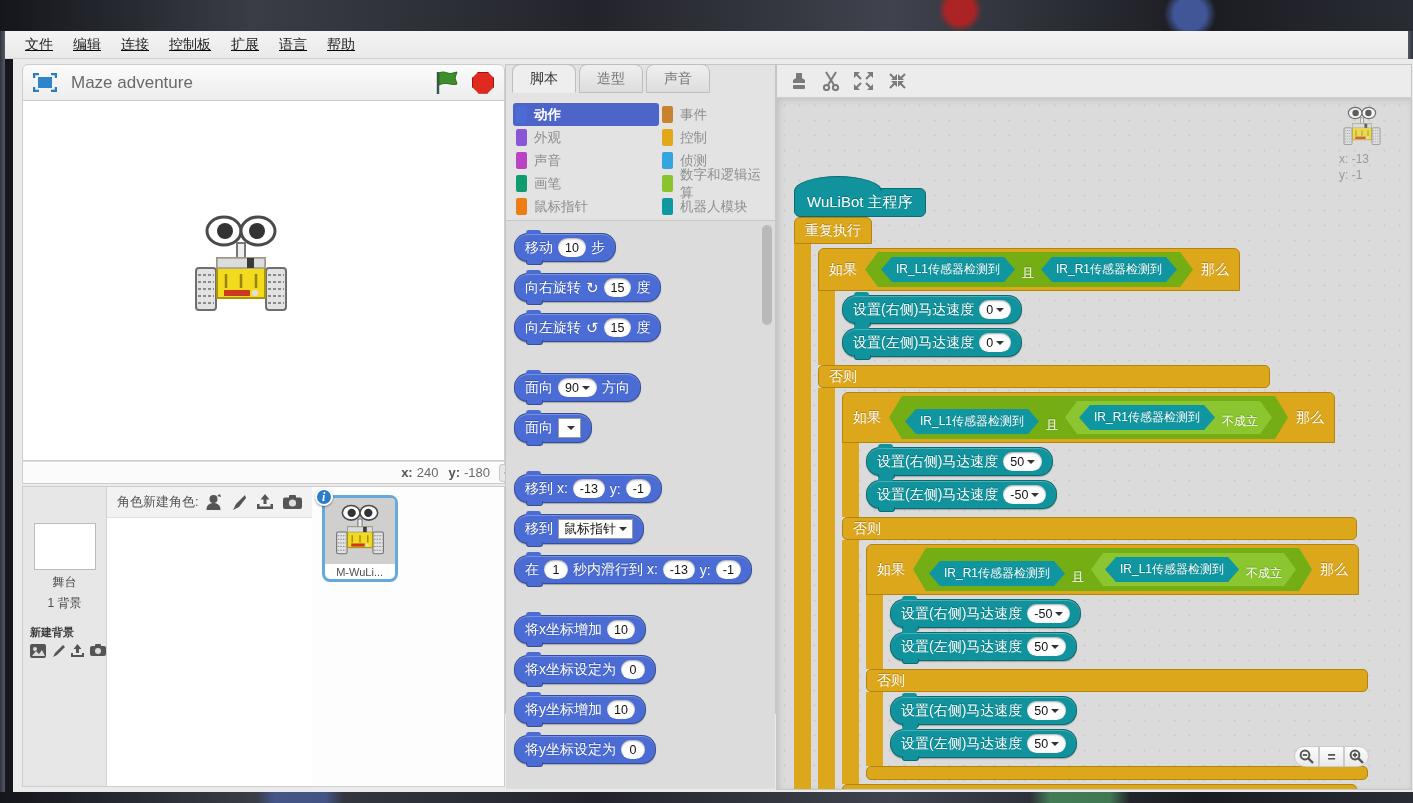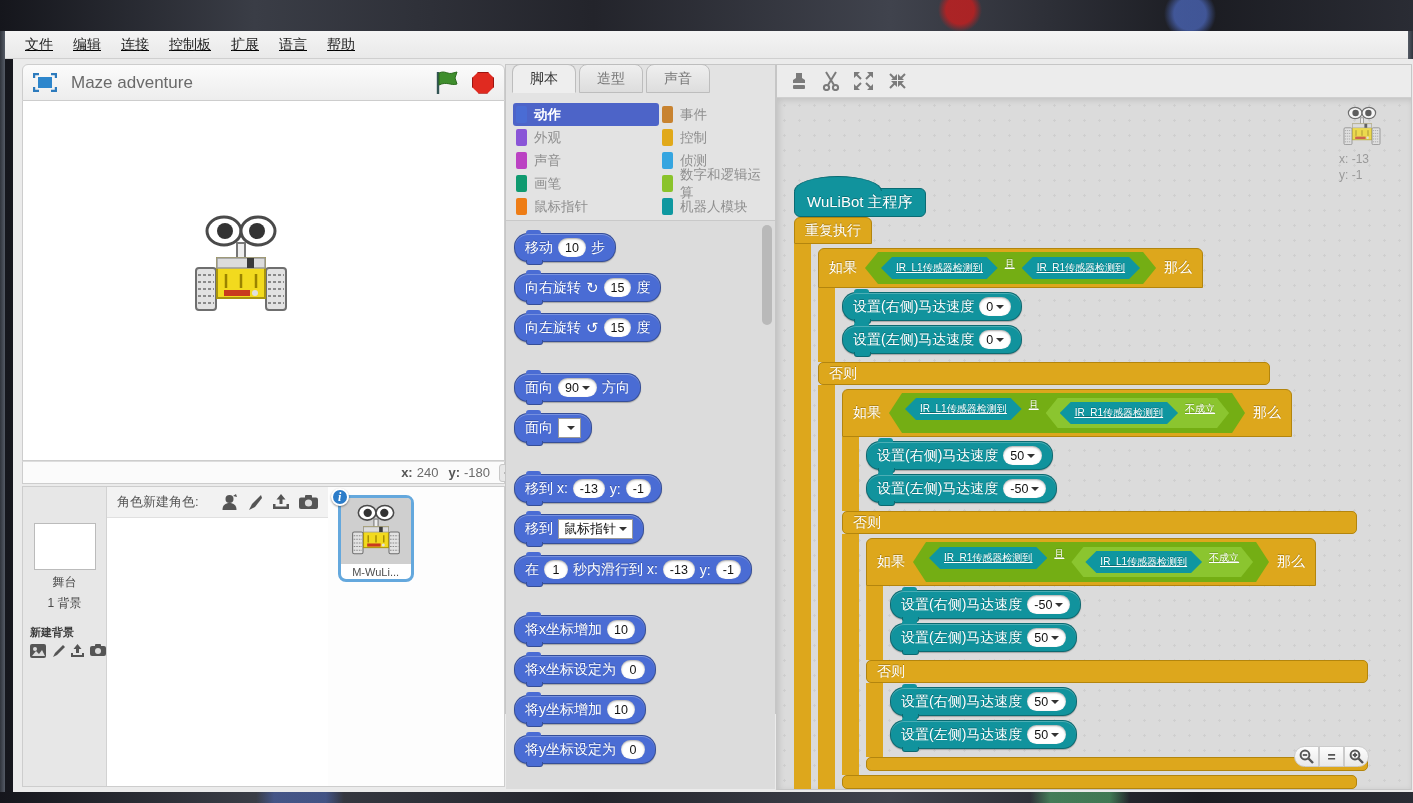--- a/index.html
+++ b/index.html
@@ -51,21 +51,21 @@
   #sprite-panel{margin-top:2px;height:301px;border:1px solid #cdcdcd;background:#fff;display:flex;}
   #backdrop-col{width:84px;background:#e7e7e7;border-right:1px solid #d2d2d2;padding-top:36px;position:relative;}
   #backdrop-thumb{width:62px;height:47px;background:#fff;border:1px solid #bbb;margin:0 auto;}
   .bd-label{font-size:12px;color:#4a4a4a;text-align:center;margin-top:4px;}
   #new-backdrop{position:absolute;left:7px;top:138px;font-size:11px;font-weight:bold;color:#3d3d3d;}
   .mini-icons{display:flex;gap:5px;margin-top:4px;}
   .mini-icons svg{cursor:pointer;}
   #sprite-list-col{flex:1;display:flex;}
   #sprite-list-head{height:31px;display:flex;align-items:center;padding:0 10px;background:#f2f2f2;border-bottom:1px solid #e0e0e0;}
   #sprite-list-head .hd{font-size:13px;color:#555;}
-  #new-sprite-label{margin-left:auto;font-size:13px;color:#555;margin-right:22px;}
+  #new-sprite-label{margin-left:auto;font-size:13px;color:#555;margin-right:6px;}
   .head-icons{display:flex;gap:9px;align-items:center;}
   .head-icons svg{cursor:pointer;}
   #sprite-list{flex:1;padding:8px 10px;position:relative;background:#fdfdfd;}
   .sprite-card{position:relative;width:76px;height:87px;border:3px solid #64a8dd;border-radius:8px;background:#fff;cursor:pointer;}
   .sprite-thumb{width:100%;height:66px;background:#cfcfcf;border-radius:4px 4px 0 0;display:flex;align-items:center;justify-content:center;}
   .sprite-name{font-size:11px;color:#4f4f4f;text-align:center;margin-top:2px;white-space:nowrap;overflow:hidden;}
   .info-badge{position:absolute;left:-10px;top:-10px;width:18px;height:18px;border-radius:50%;background:#2b7cc9;border:2px solid #fff;
     color:#fff;font:italic bold 12px "Liberation Serif",serif;display:flex;align-items:center;justify-content:center;box-shadow:0 1px 2px rgba(0,0,0,.4);cursor:pointer;}
   
   #palette-col{position:absolute;left:492px;top:5px;width:271px;height:650px;border:1px solid #c6c6c6;background:#e3e3e3;}
@@ -89,21 +89,21 @@
   .teal{background:#11939d;}
   .blk-row{display:block;}
   .gap{margin-top:20px;}
   .oval{display:inline-flex;align-items:center;justify-content:center;min-width:24px;height:19px;padding:0 7px;border-radius:11px;
     background:#fff;color:#111;font-size:12.5px;text-shadow:none;box-shadow:inset 0 1px 2px rgba(0,0,0,.35);}
   .caret{width:0;height:0;border:4px solid transparent;border-top-color:#333;margin:4px 0 0 3px;display:inline-block;}
   .mbox{display:inline-flex;align-items:center;height:20px;min-width:22px;padding:0 5px;background:#fff;border:1px solid #9a9a9a;
     color:#111;font-size:13px;text-shadow:none;}
   .bicon{font-size:15px;line-height:1;}
   
-  .hx{position:relative;display:inline-flex;align-items:flex-start;gap:7px;color:#fff;font-size:10px;text-shadow:0 -1px 0 rgba(0,0,0,.2);text-decoration:underline;}
+  .hx{position:relative;display:inline-flex;align-items:flex-end;gap:7px;color:#fff;font-size:12px;text-shadow:0 -1px 0 rgba(0,0,0,.2);}
   .hx.and{background:#74ae14;padding:5px 16px;clip-path:polygon(13px 0,calc(100% - 13px) 0,100% 50%,calc(100% - 13px) 100%,13px 100%,0 50%);}
   .hx.not{background:#8bc52f;padding:4px 14px;clip-path:polygon(12px 0,calc(100% - 12px) 0,100% 50%,calc(100% - 12px) 100%,12px 100%,0 50%);}
   .hx.sensor{background:#0f96a0;padding:4px 15px;clip-path:polygon(11px 0,calc(100% - 11px) 0,100% 50%,calc(100% - 11px) 100%,11px 100%,0 50%);}
   .cblock{position:relative;width:max-content;}
   .chead{display:inline-flex;align-items:center;gap:8px;background:#dda71c;border:1px solid #b3850d;border-radius:6px 6px 0 0;
     padding:3px 10px;min-height:27px;color:#fff;font-size:14px;text-shadow:0 -1px 0 rgba(0,0,0,.25);cursor:pointer;}
   .cinner{border-left:17px solid #dda71c;padding:4px 0 4px 7px;width:max-content;min-height:10px;
     background:linear-gradient(0deg,transparent,transparent);}
   .cmid{background:#dda71c;border:1px solid #b3850d;border-radius:5px;height:23px;display:flex;align-items:center;
     padding:0 10px;color:#fff;font-size:14px;text-shadow:0 -1px 0 rgba(0,0,0,.25);}

